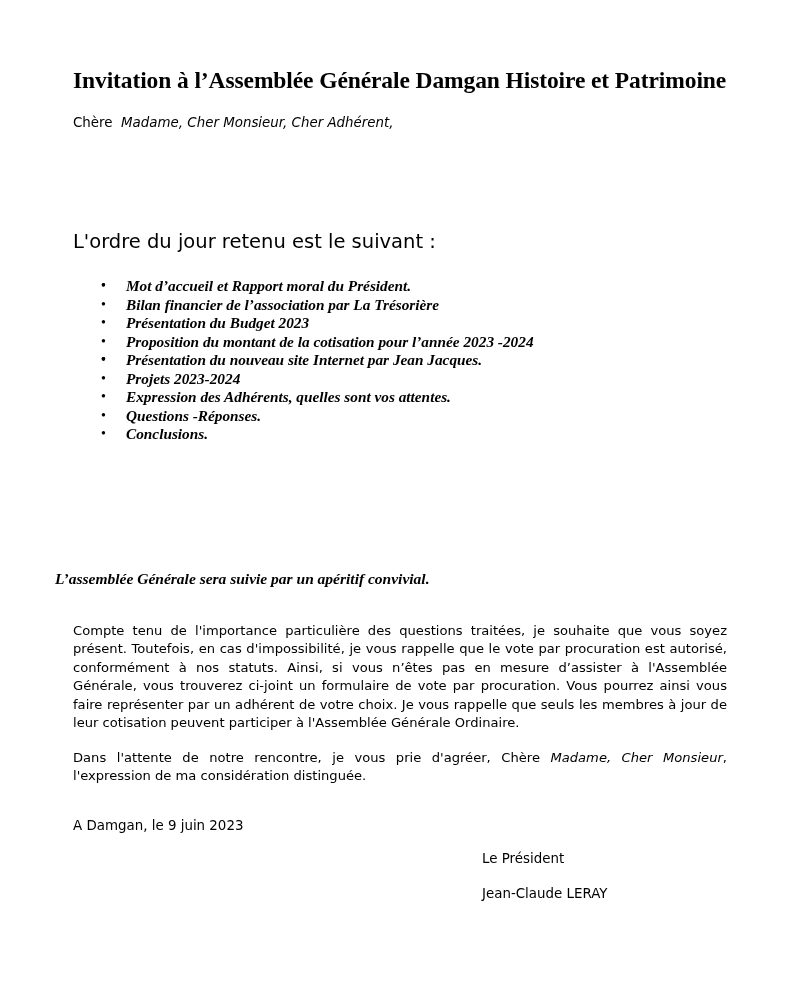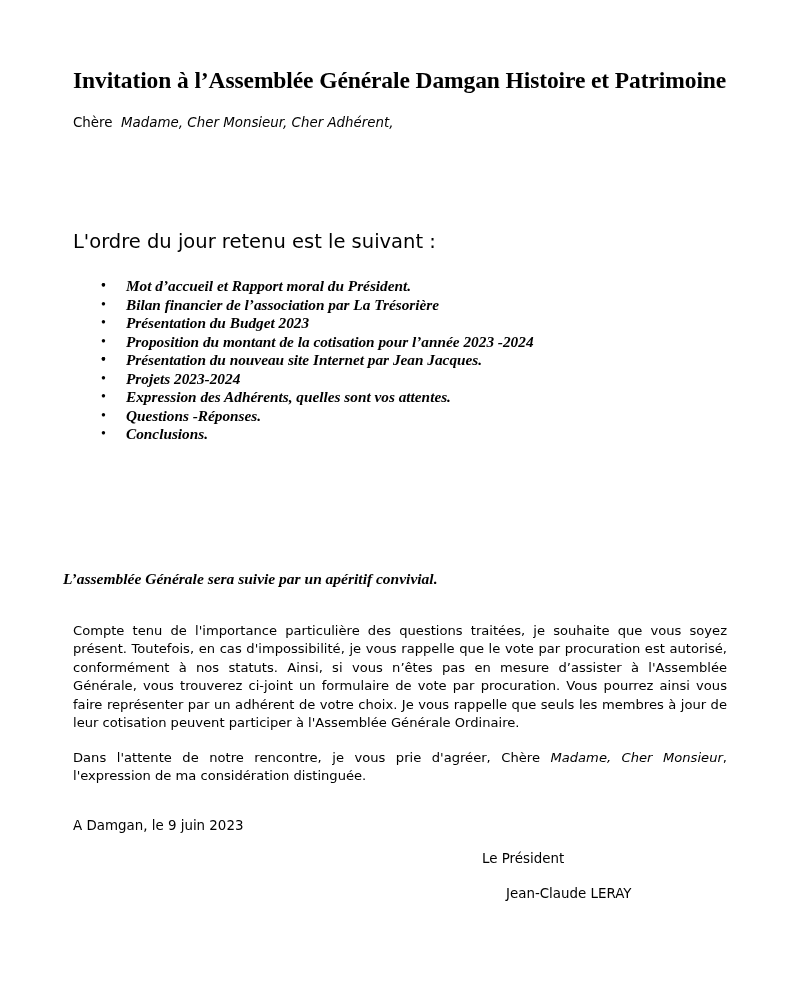--- a/index.html
+++ b/index.html
@@ -28,21 +28,21 @@
       position: absolute; left: 100px; top: 277px; width: 600px;
       margin: 0; padding: 0; list-style: none;
       font-family: "Liberation Serif", serif; font-weight: bold; font-style: italic;
       font-size: 15.3px; line-height: 18.5px;
     }
     .agenda li { position: relative; padding-left: 26px; }
     .agenda li .bullet {
       position: absolute; left: 1px; top: 0; font-style: normal; font-weight: normal; font-size: 14px;
     }
     .aperitif {
-      position: absolute; left: 63px; top: 570px;
+      position: absolute; left: 55px; top: 570px;
       font-family: "Liberation Serif", serif; font-weight: bold; font-style: italic; font-size: 15.5px;
       white-space: nowrap;
     }
     .body-para {
       position: absolute; left: 73px; top: 610px; width: 654px;
       font-family: "DejaVu Sans", sans-serif; font-size: 13.1px; line-height: 18.4px;
       text-align: justify;
       margin-top: 12px;
     }
     .closing {
@@ -54,21 +54,21 @@
     .date-line {
       position: absolute; left: 73px; top: 818px;
       font-family: "DejaVu Sans", sans-serif; font-size: 13.4px; white-space: nowrap;
     }
     .sig-role {
       position: absolute; left: 482px; top: 851px;
       font-family: "DejaVu Sans", sans-serif; font-size: 13.4px; white-space: nowrap;
     }
     .sig-name {
       position: absolute; left: 482px; top: 886px;
-      font-family: "DejaVu Sans", sans-serif; font-size: 13.4px; white-space: nowrap; margin-left: 24px;
+      font-family: "DejaVu Sans", sans-serif; font-size: 13.4px; white-space: nowrap;
     }
   </style>
 </head>
 <body>
 
 <div class="page">
 
   <div class="title">Invitation à l’Assemblée Générale Damgan Histoire et Patrimoine</div>
 
   <div class="salutation">

